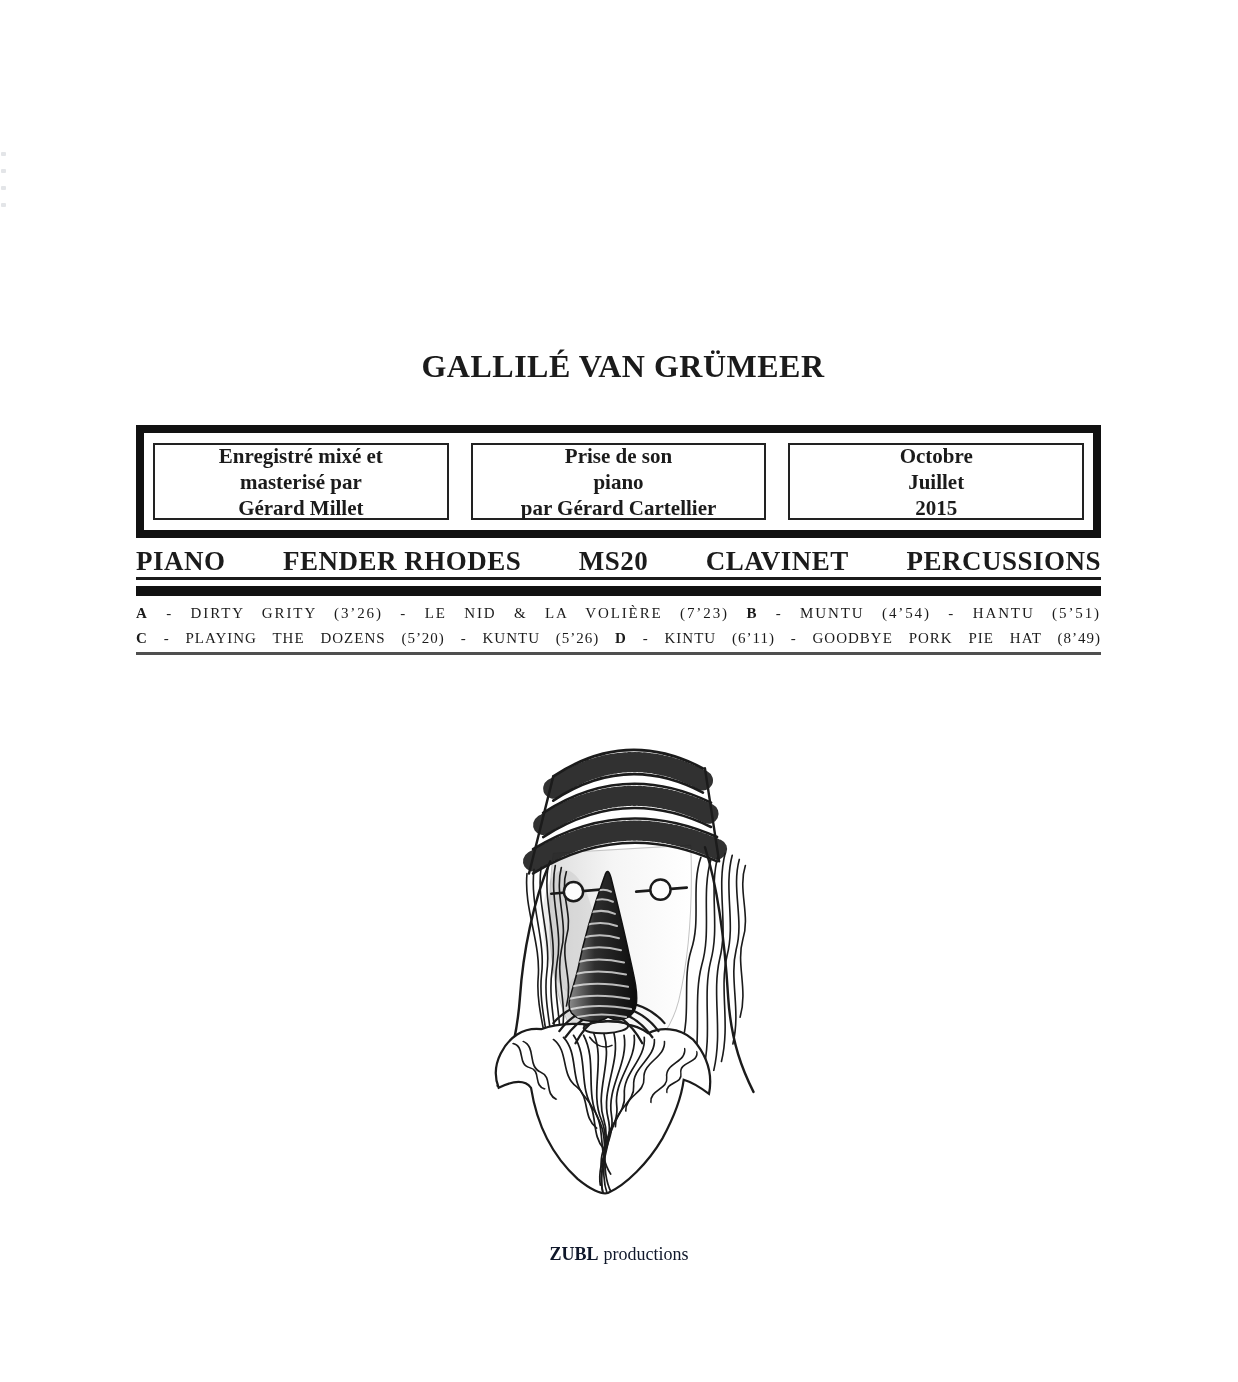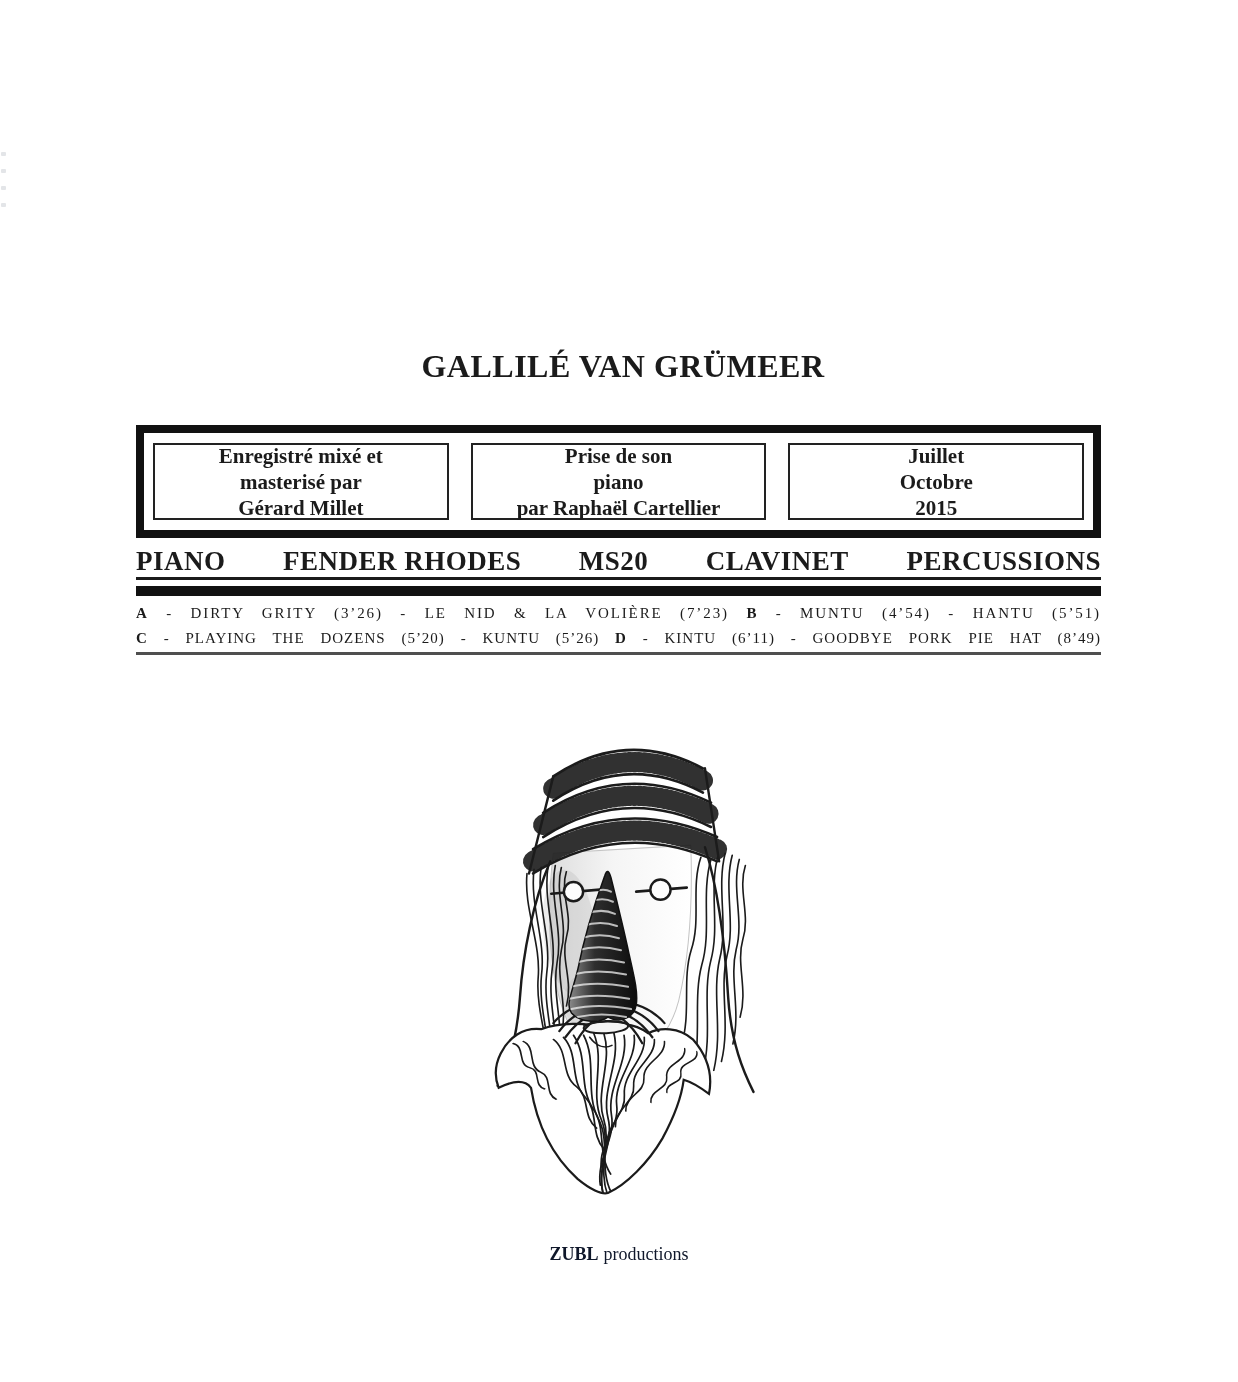--- a/index.html
+++ b/index.html
@@ -106,25 +106,25 @@
 
   <div class="credits">
     <div class="credit-cell">
       <div>Enregistré mixé et</div>
       <div>masterisé par</div>
       <div>Gérard Millet</div>
     </div>
     <div class="credit-cell">
       <div>Prise de son</div>
       <div>piano</div>
-      <div>par Raphaël Cartellier</div>
+      <div>par Gérard Cartellier</div>
     </div>
     <div class="credit-cell">
+      <div>Octobre</div>
       <div>Juillet</div>
-      <div>Octobre</div>
       <div>2015</div>
     </div>
   </div>
 
   <div class="instruments">
     <span>PIANO</span>
     <span>FENDER RHODES</span>
     <span>MS20</span>
     <span>CLAVINET</span>
     <span>PERCUSSIONS</span>

